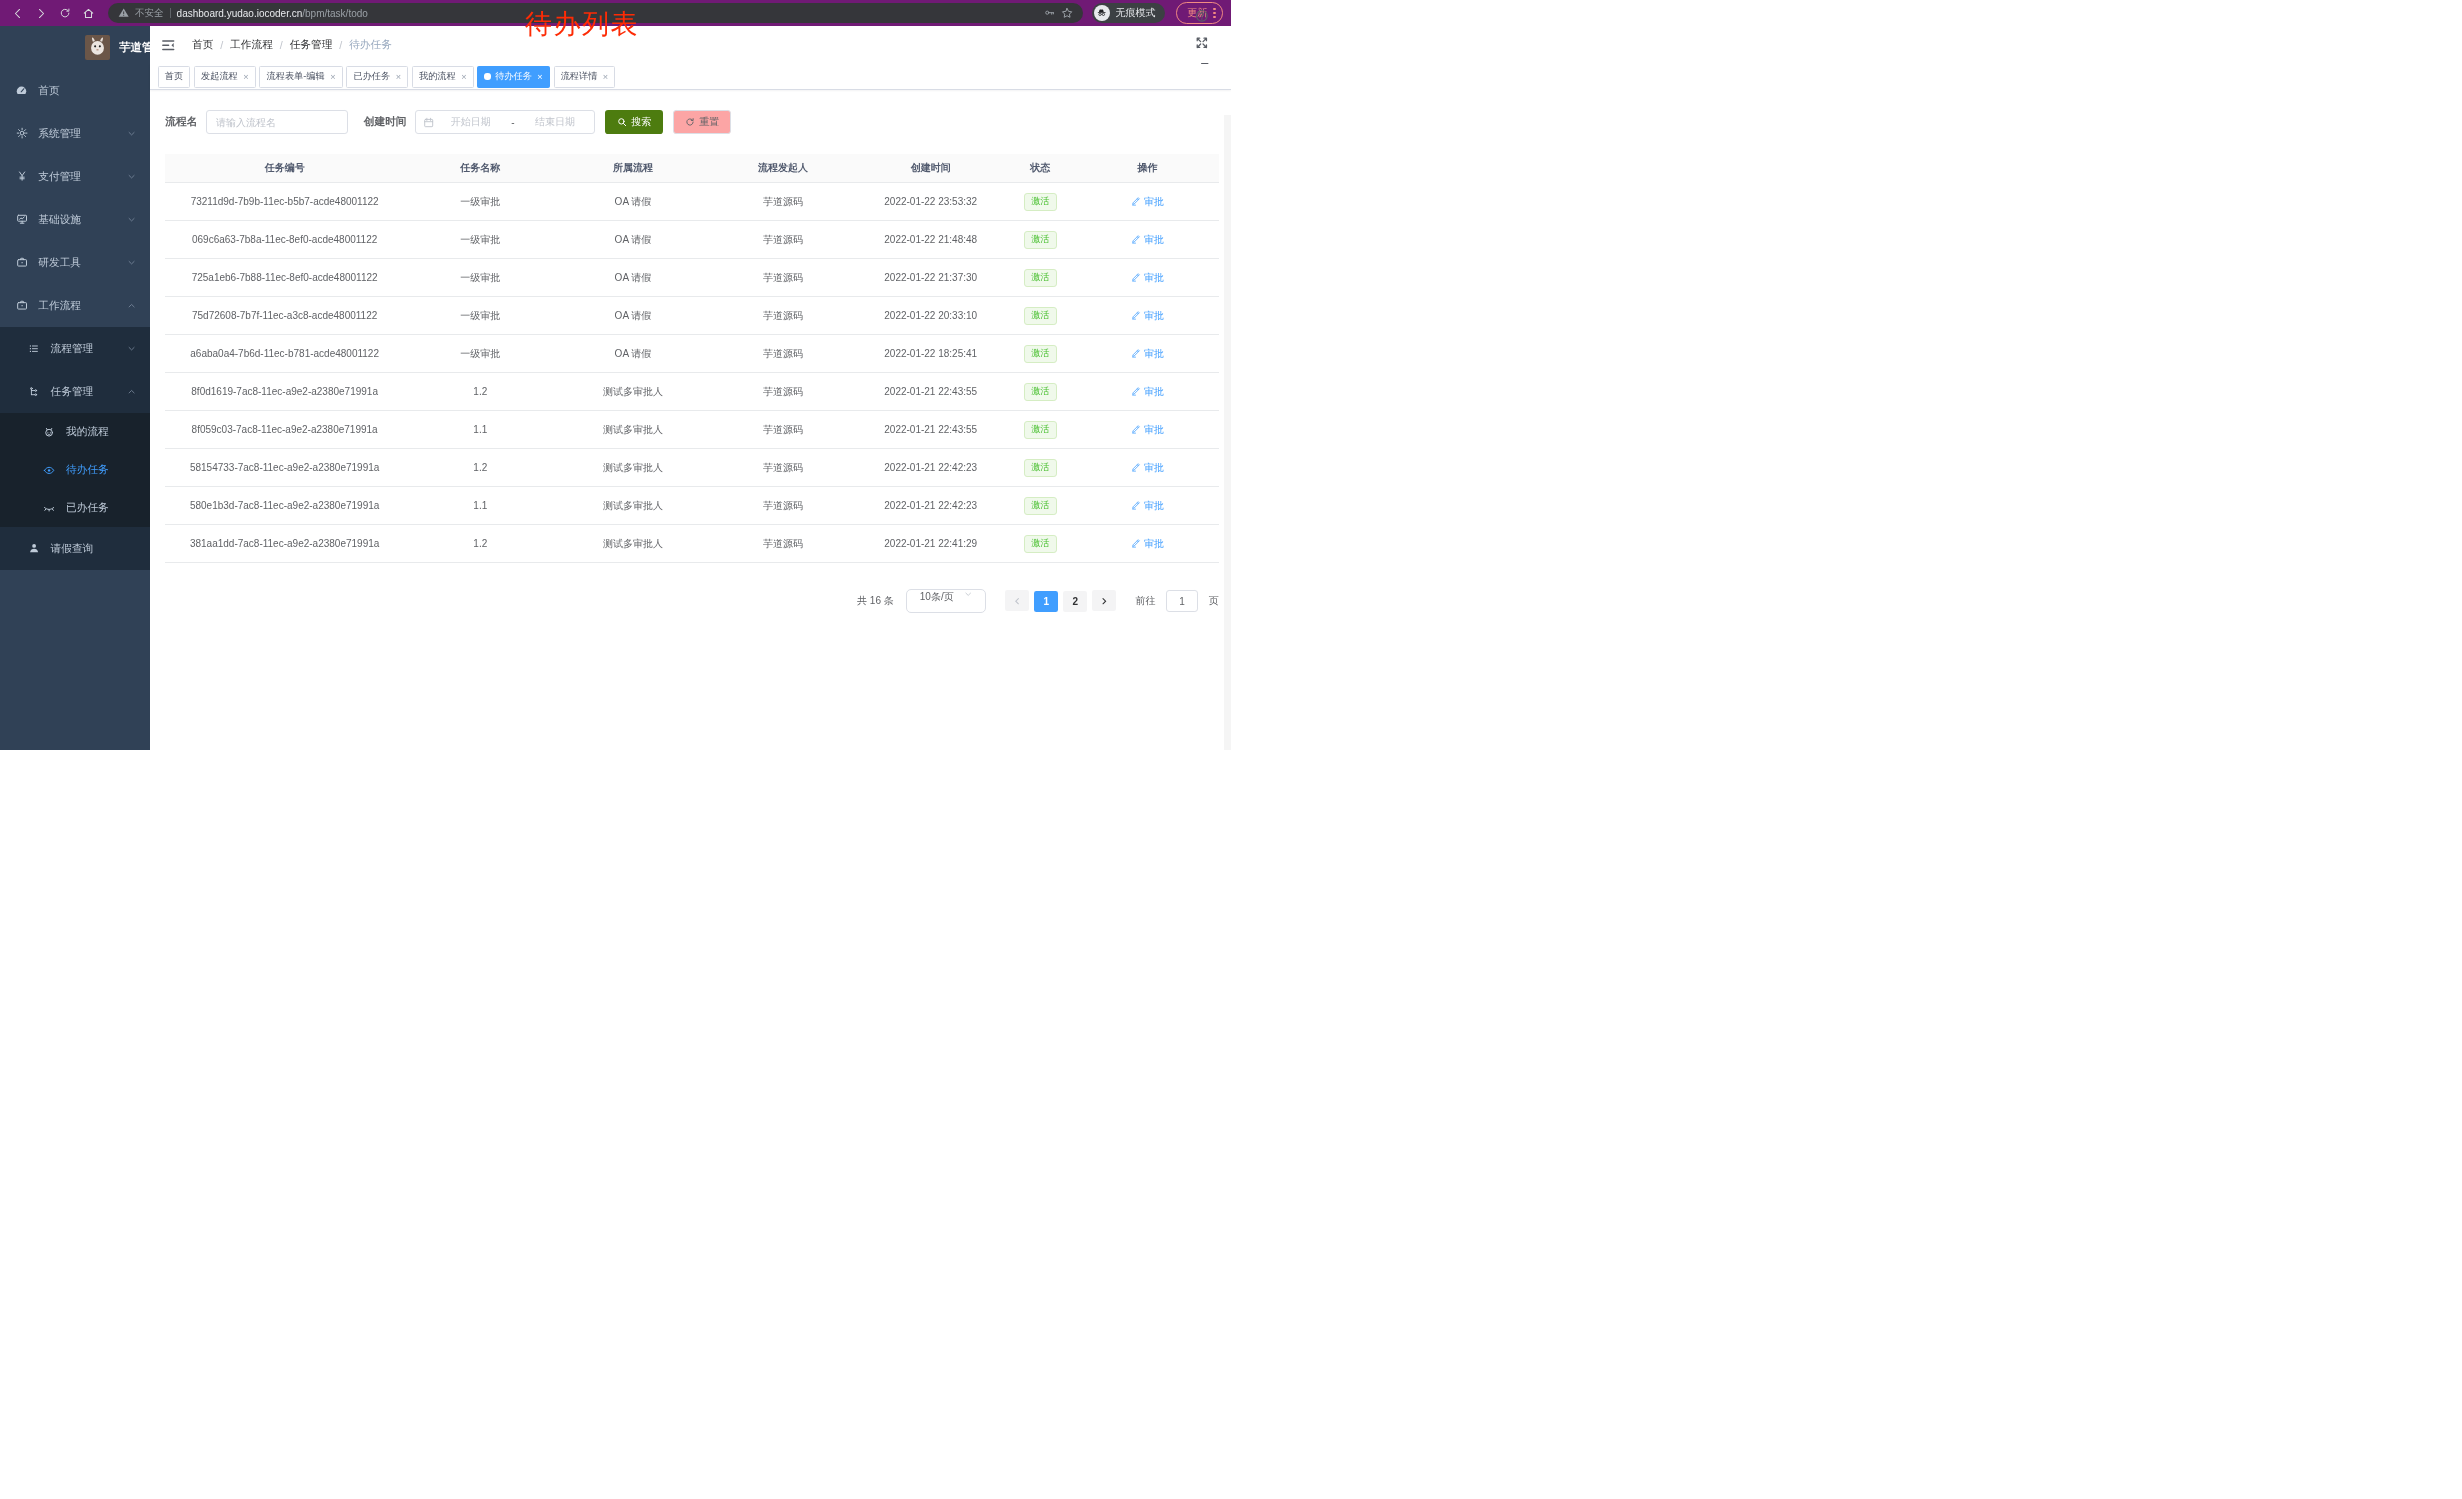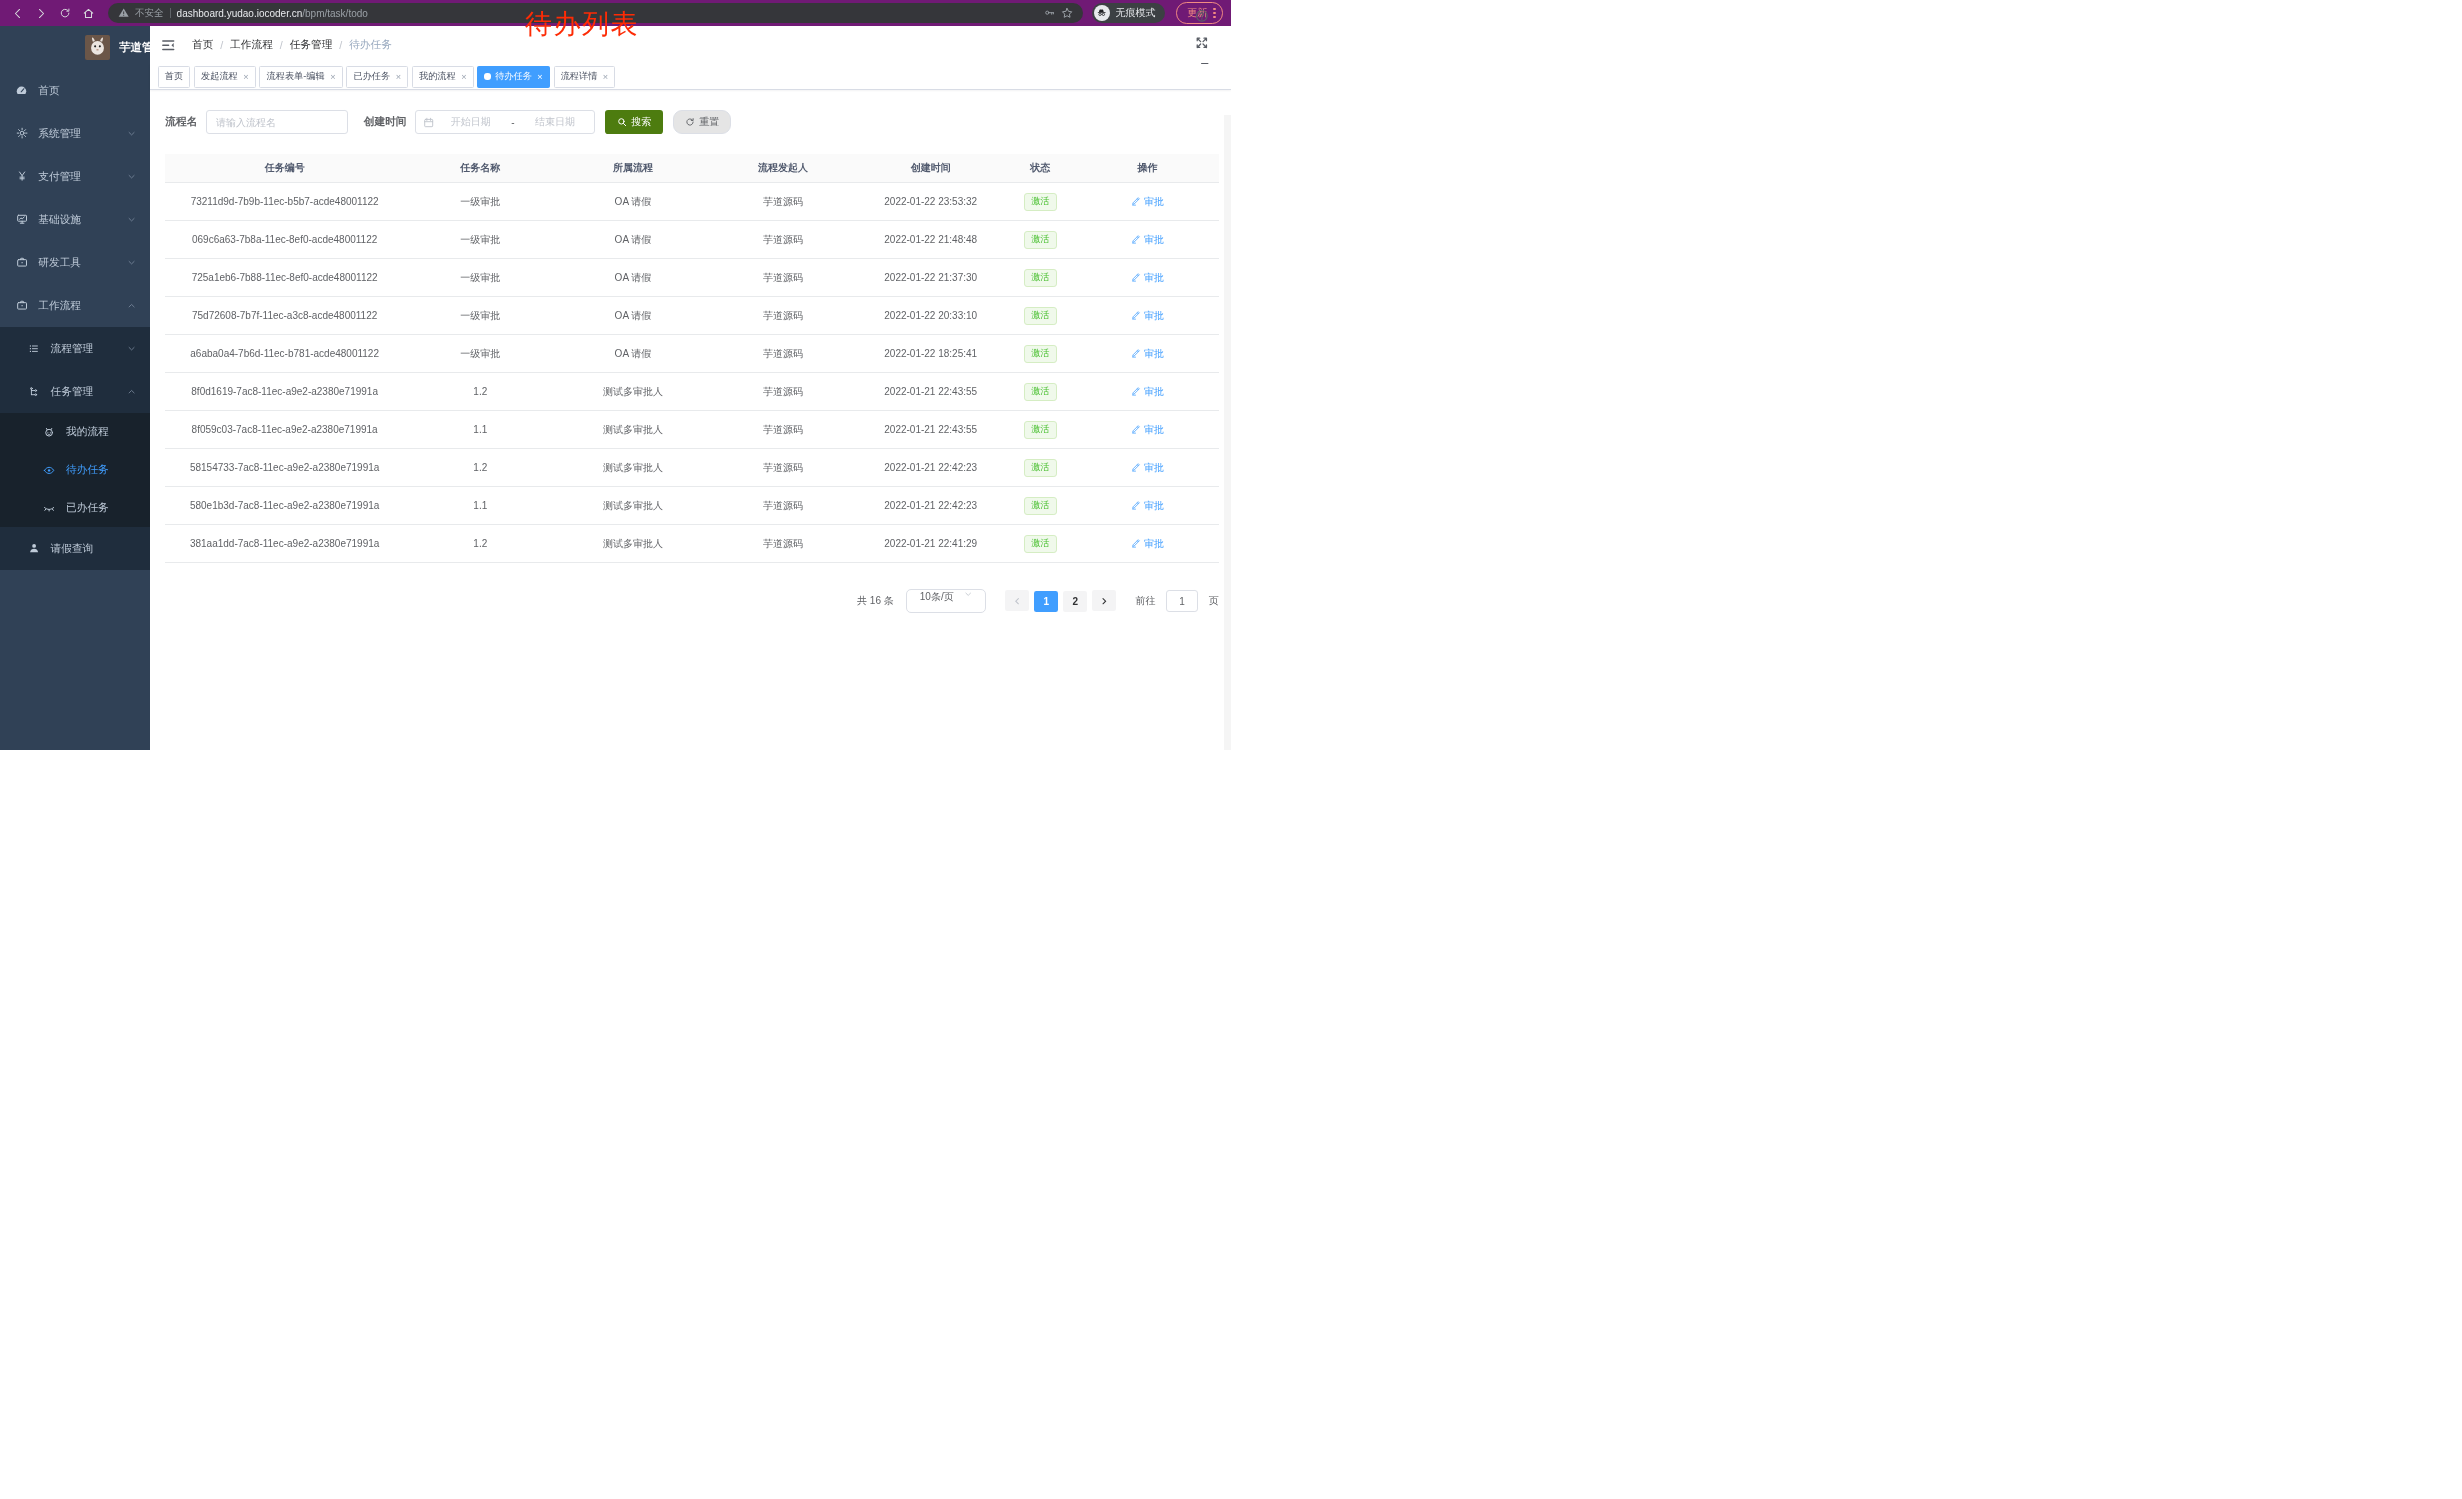--- a/index.html
+++ b/index.html
@@ -65,21 +65,21 @@
   .inp{width:142px;height:24.4px;border:0.8px solid #dcdfe6;border-radius:3.1px;padding:0 9.2px;font-size:10px;color:#606266;
        box-sizing:border-box;outline:none;margin-right:16px;font-family:inherit;}
   .inp::placeholder{color:#c0c4cc;}
   .daterange{width:180px;height:24.4px;border:0.8px solid #dcdfe6;border-radius:3.1px;display:flex;align-items:center;
              padding:0 7.6px;box-sizing:border-box;color:#c0c4cc;font-size:10px;gap:4.6px;margin-right:10px;}
   .daterange .dsep{color:#606266;flex:0 0 auto;padding:0 4.6px;}
   .daterange span.ph{flex:1;text-align:center;white-space:nowrap;}
   .btn{height:24.4px;border-radius:3.1px;font-size:10px;display:inline-flex;align-items:center;gap:4.6px;padding:0 10.7px;
        cursor:pointer;border:0.8px solid transparent;box-sizing:border-box;white-space:nowrap;font-family:inherit;}
   .btn.primary{background:#4d7c0f;color:#fff;}
-  .btn.plain{background:#e5e5e5;border-color:#dcdfe6;color:#606266;margin-left:10px;border-radius:9px;}
+  .btn.plain{background:#fca5a5;border-color:#dcdfe6;color:#606266;margin-left:10px;}
   
   table{width:100%;border-collapse:collapse;table-layout:fixed;font-size:10px;color:#606266;}
   th{background:#fafafa;color:#515a6e;font-weight:700;height:28px;border-bottom:0.8px solid #e8eaec;text-align:center;
      font-size:10px;padding:0 3.1px;white-space:nowrap;overflow:hidden;}
   td{height:37px;border-bottom:0.8px solid #e8eaec;text-align:center;padding:0 3.1px;white-space:nowrap;overflow:hidden;}
   th:nth-child(1),td:nth-child(1){width:23%;}
   th:nth-child(2),td:nth-child(2){width:14.5%;}
   th:nth-child(3),td:nth-child(3){width:14.5%;}
   th:nth-child(4),td:nth-child(4){width:14%;}
   th:nth-child(5),td:nth-child(5){width:14%;}

